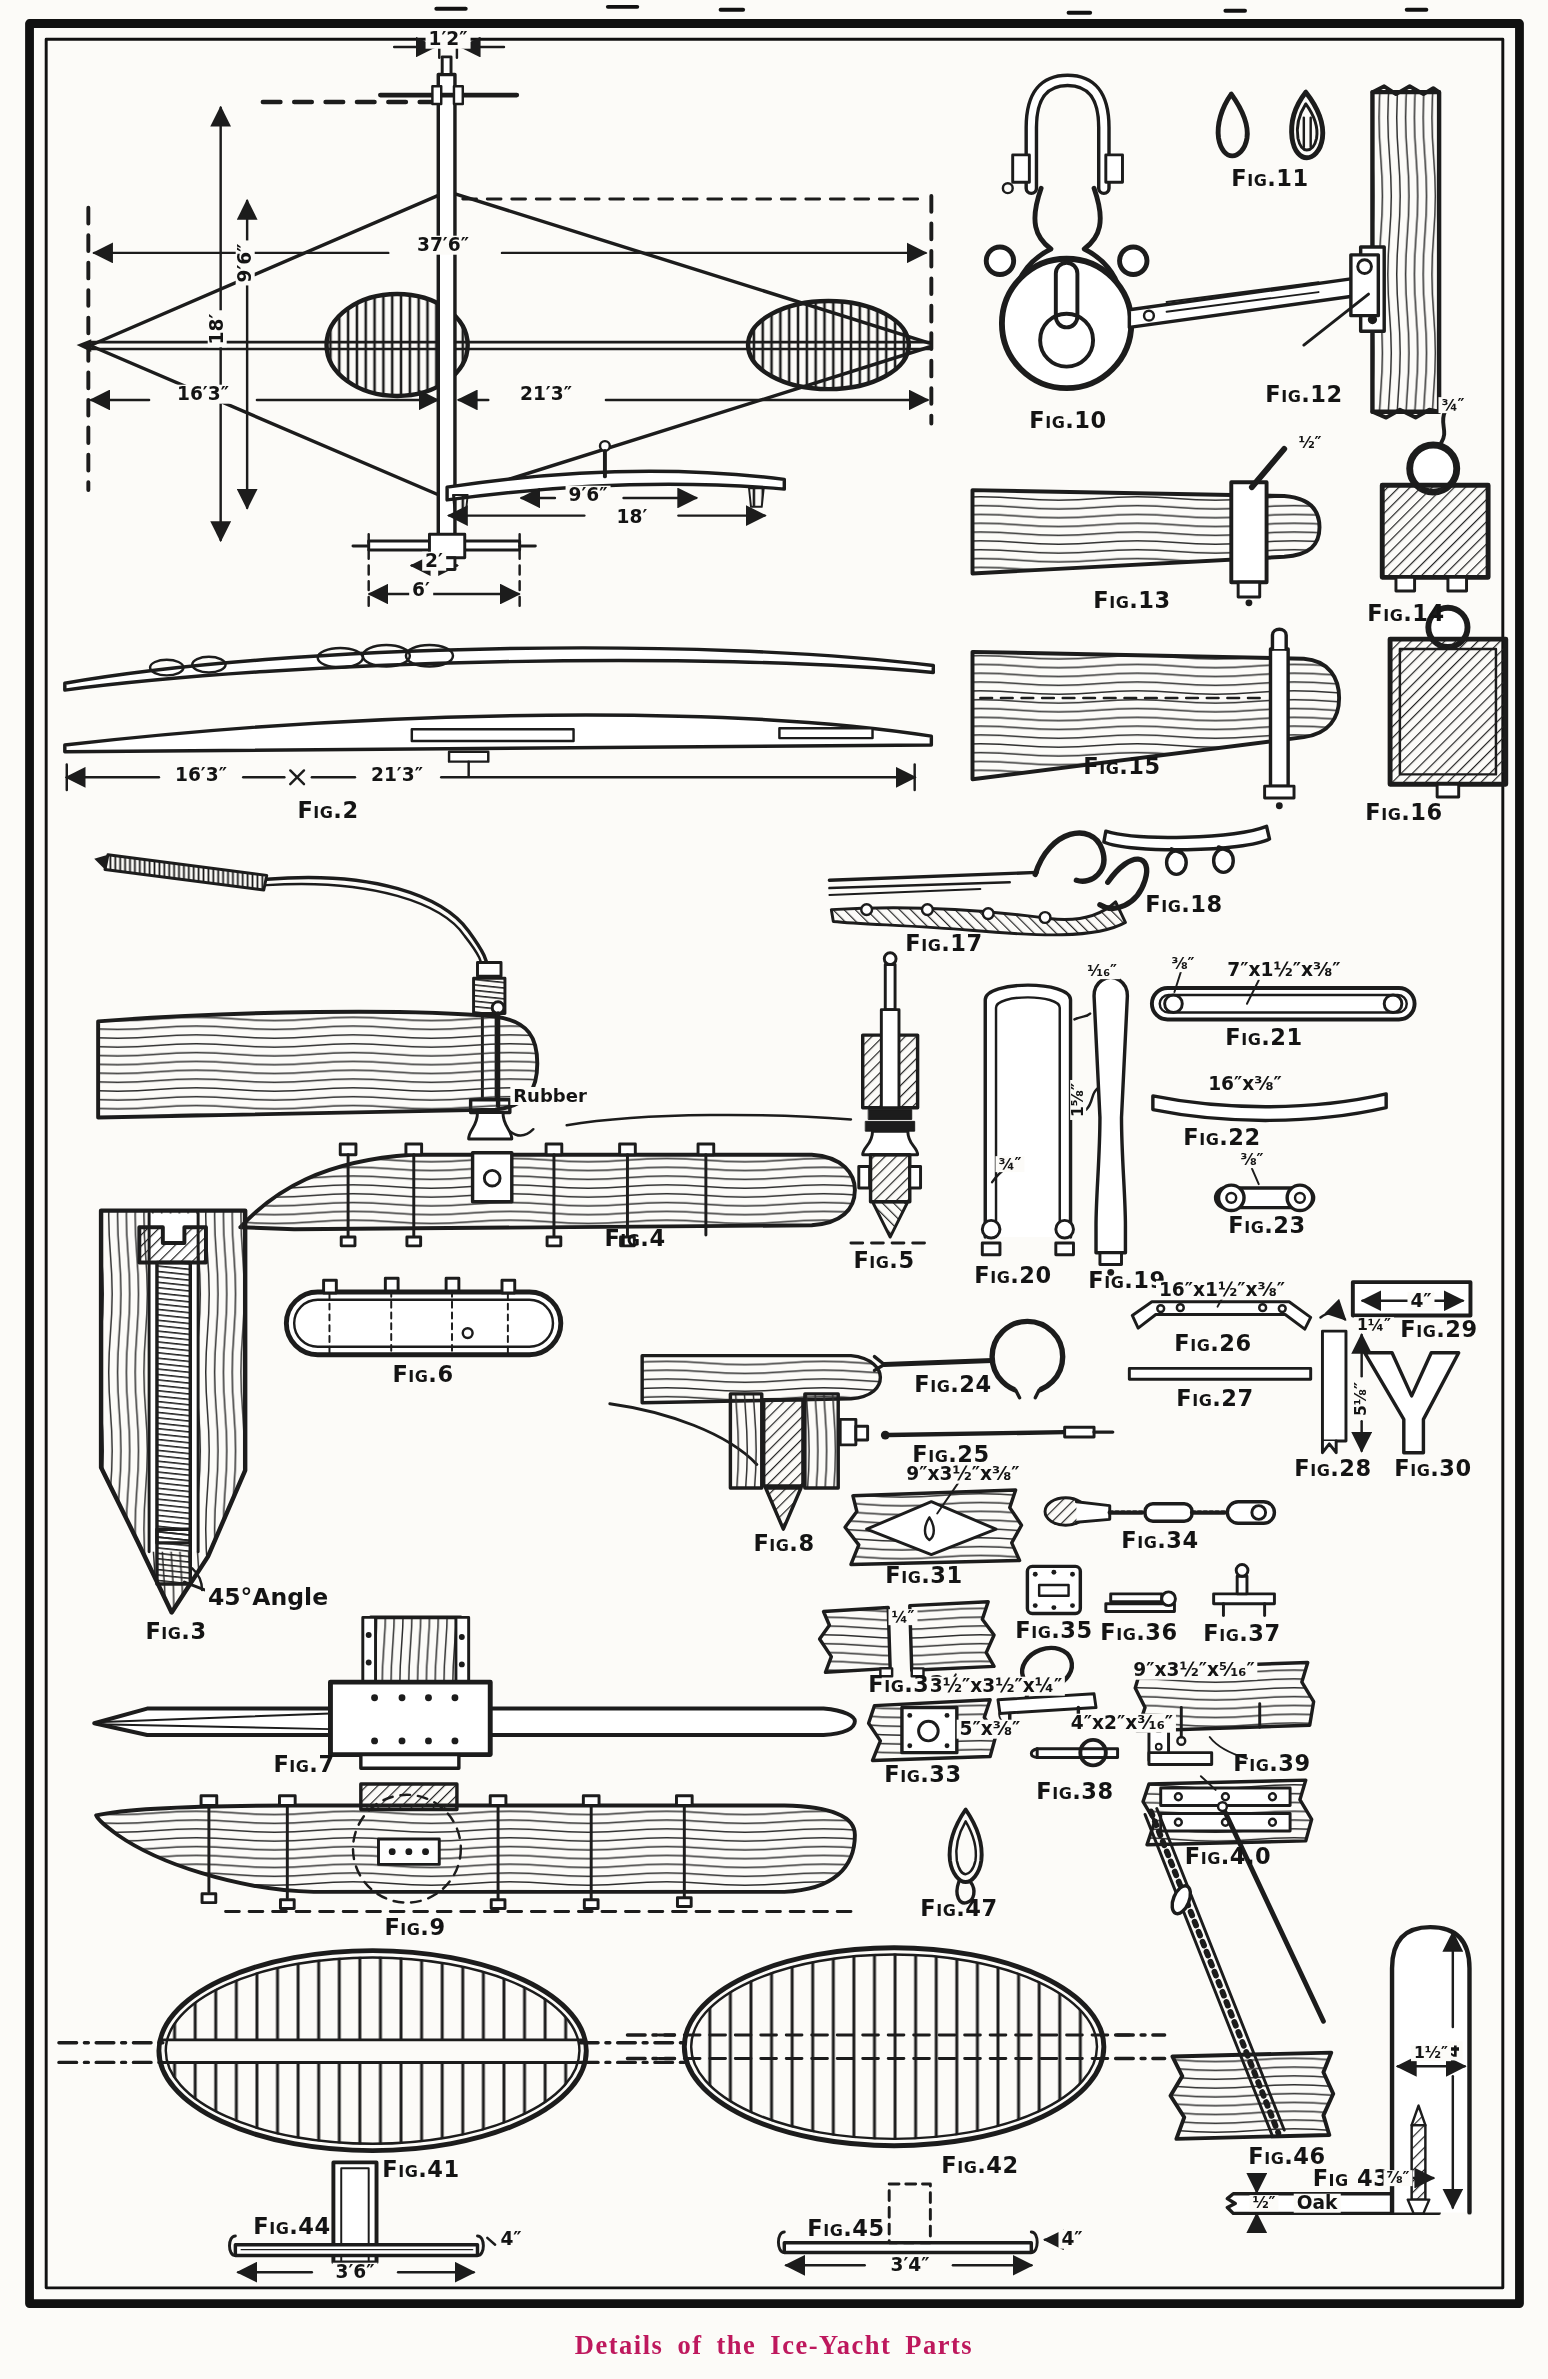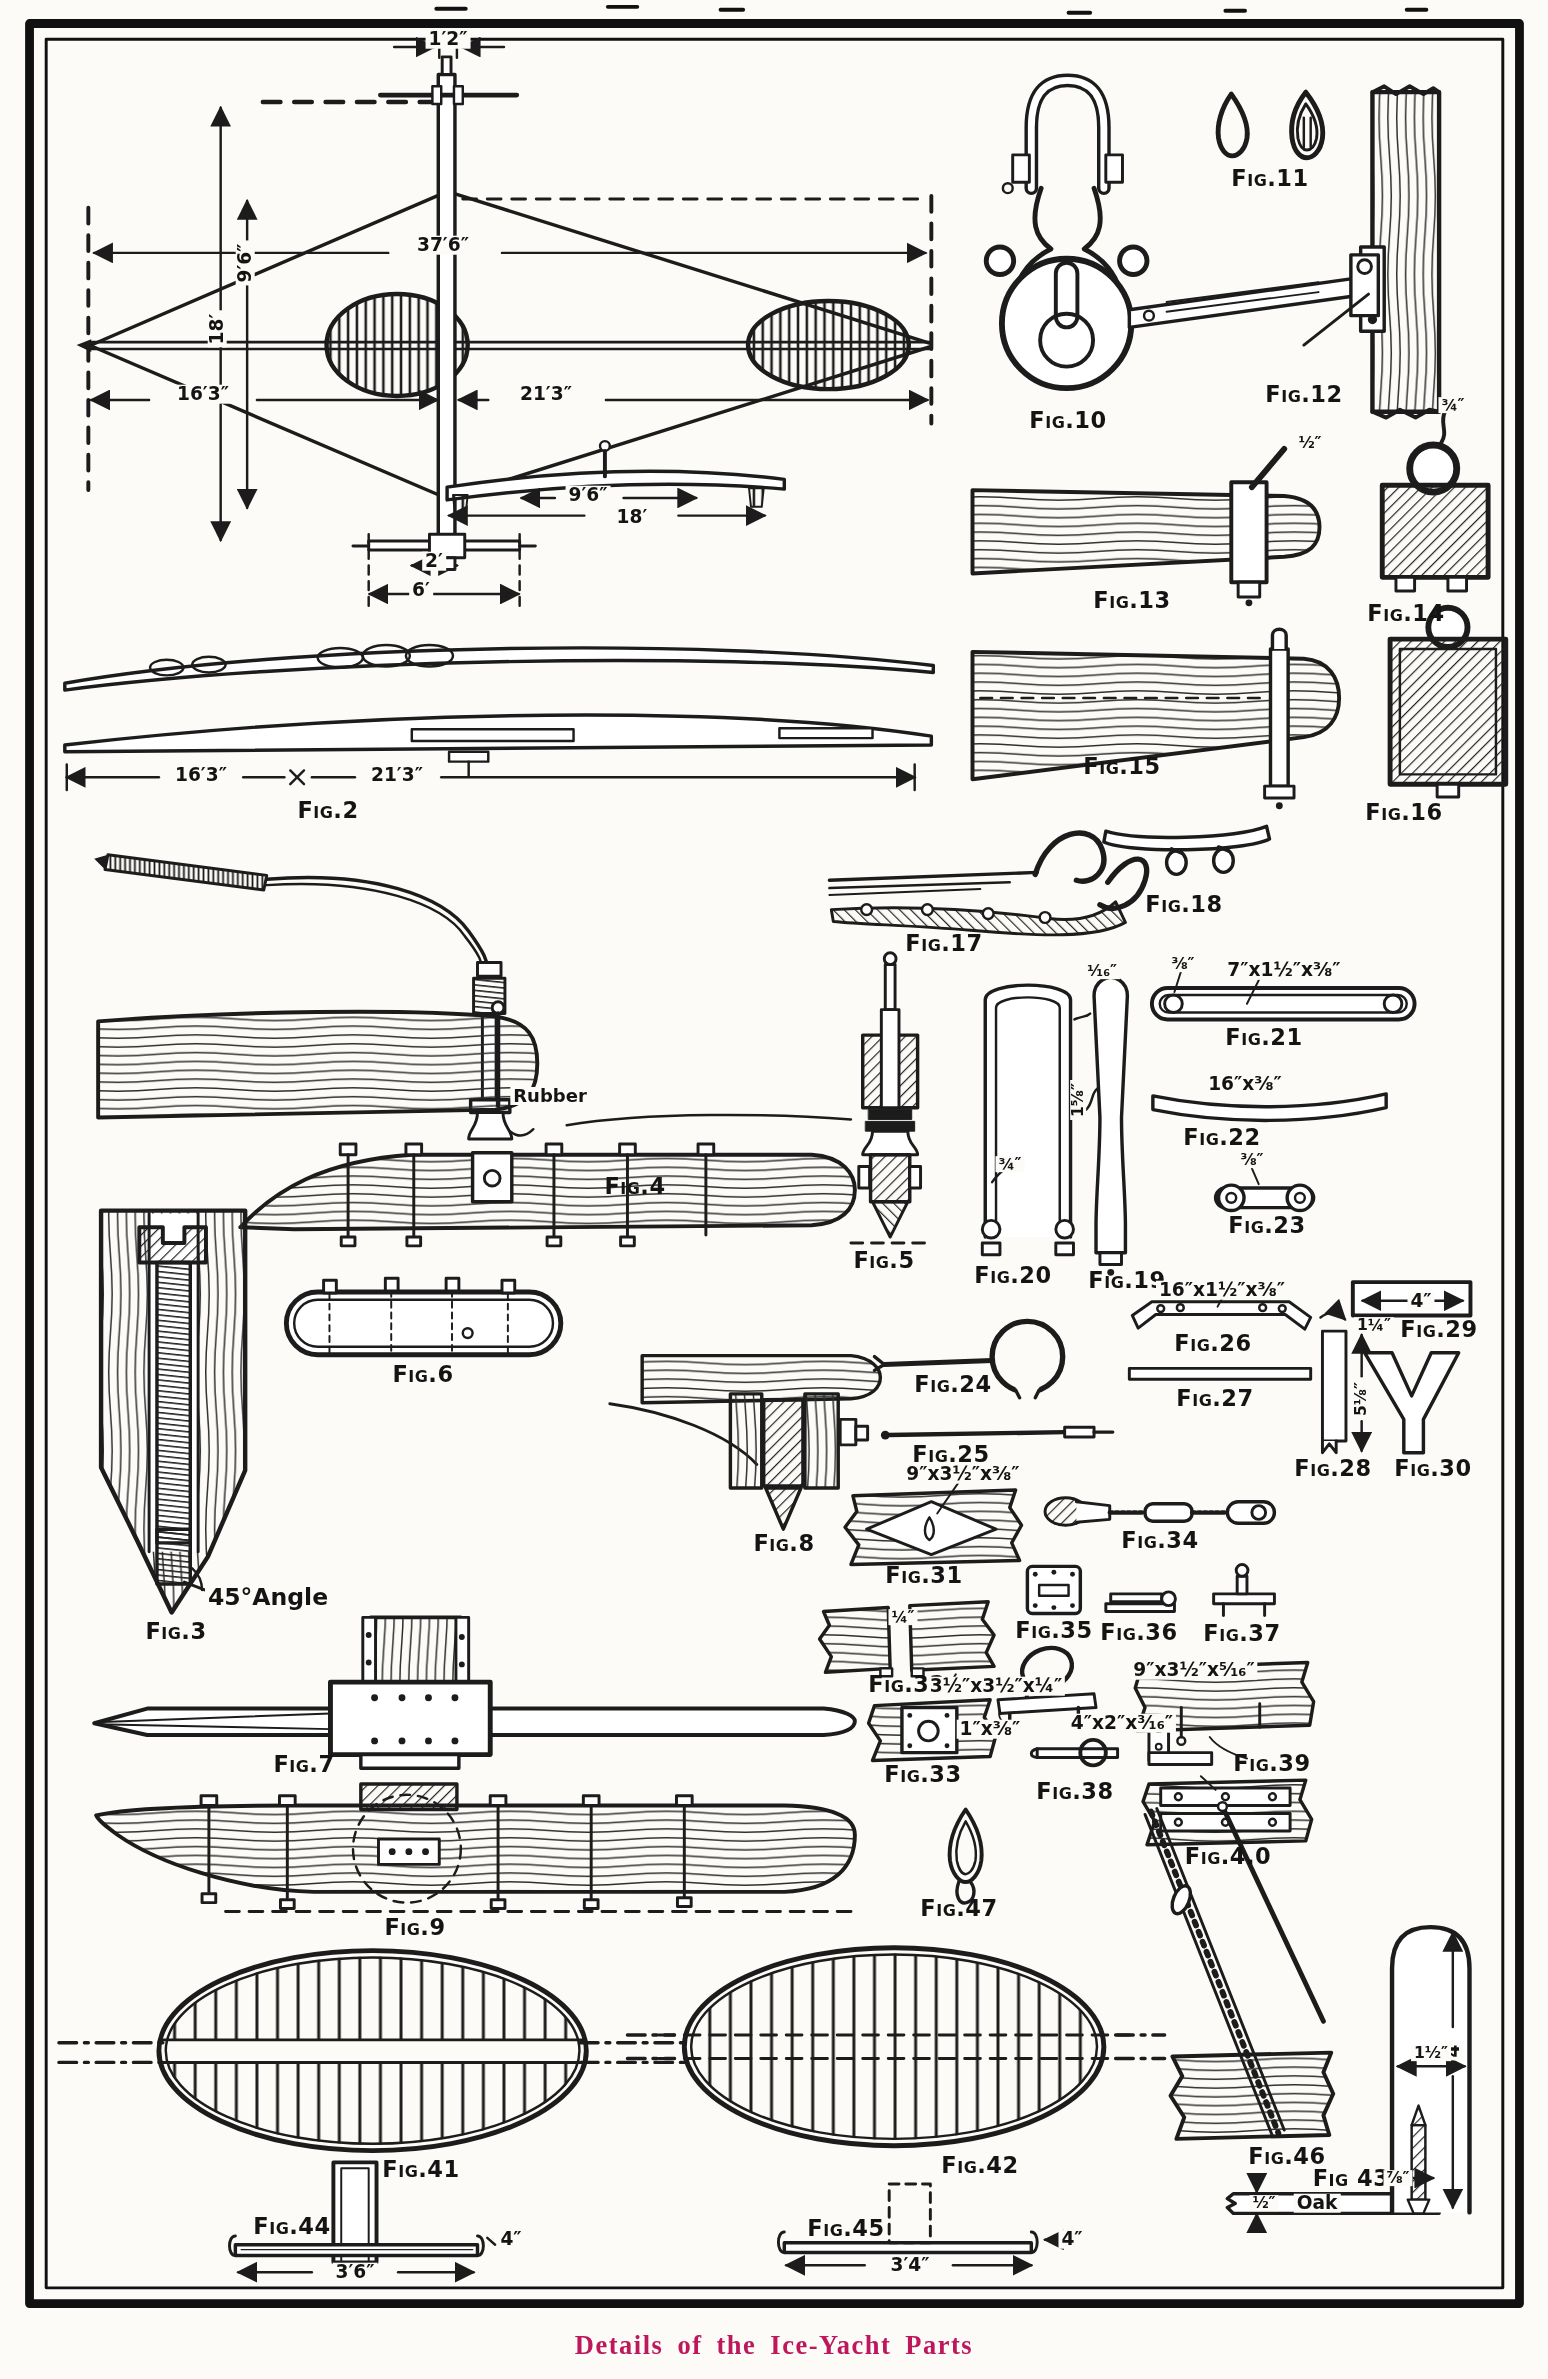--- a/index.html
+++ b/index.html
@@ -654,21 +654,21 @@
     <rect x="779" y="1428" width="40" height="88" fill="url(#hat)" stroke-width="3.5"></rect>
     <rect x="821" y="1422" width="34" height="96" fill="url(#vg)" stroke-width="3.5"></rect>
     <rect x="857" y="1448" width="16" height="26" fill="#fff" stroke-width="3"></rect>
     <rect x="873" y="1455" width="12" height="14" fill="#fff" stroke-width="3"></rect>
     <polygon points="781,1518 817,1518 799,1560" fill="url(#hat)" stroke-width="3.5"></polygon>
   </g>
 </svg>
 
 <span class="lbl" style="left:328px;top:810px">Fig.2</span>
 <span class="lbl" style="left:176px;top:1631px">Fig.3</span>
-<span class="lbl" style="left:635px;top:1186px">Fig.4</span>
+<span class="lbl" style="left:635px;top:1238px">Fig.4</span>
 <span class="lbl" style="left:884px;top:1260px">Fig.5</span>
 <span class="lbl" style="left:423px;top:1374px">Fig.6</span>
 <span class="lbl" style="left:304px;top:1764px">Fig.7</span>
 <span class="lbl" style="left:784px;top:1543px">Fig.8</span>
 <span class="lbl" style="left:415px;top:1927px">Fig.9</span>
 <span class="lbl" style="left:1068px;top:420px">Fig.10</span>
 <span class="lbl" style="left:1270px;top:178px">Fig.11</span>
 <span class="lbl" style="left:1304px;top:394px">Fig.12</span>
 <span class="lbl" style="left:1132px;top:600px">Fig.13</span>
 <span class="lbl" style="left:1406px;top:613px">Fig.14</span>
@@ -727,21 +727,21 @@
 <span class="dimlbl" style="left:1284px;top:970px">7″x1½″x⅜″</span>
 <span class="dimlbl" style="left:1245px;top:1084px">16″x⅜″</span>
 <span class="dimlbl sm" style="left:1252px;top:1160px">⅜″</span>
 <span class="dimlbl" style="left:1222px;top:1290px">16″x1½″x⅜″</span>
 <span class="dimlbl sm" style="left:1374px;top:1325px">1¼″</span>
 <span class="dimlbl sm rot" style="left:1361px;top:1399px">5⅛″</span>
 <span class="dimlbl" style="left:1421px;top:1301px">4″</span>
 <span class="dimlbl" style="left:963px;top:1474px">9″x3½″x⅜″</span>
 <span class="dimlbl sm" style="left:903px;top:1617px">¼″</span>
 <span class="dimlbl" style="left:996px;top:1686px">3½″x3½″x¼″</span>
-<span class="dimlbl" style="left:990px;top:1729px">1″x⅜″</span>
+<span class="dimlbl" style="left:990px;top:1729px">5″x⅜″</span>
 <span class="dimlbl" style="left:1122px;top:1723px">4″x2″x³⁄₁₆″</span>
 <span class="dimlbl" style="left:1194px;top:1670px">9″x3½″x⁵⁄₁₆″</span>
 <span class="dimlbl" style="left:268px;top:1598px;font-size:23.5px">45°Angle</span>
 <span class="dimlbl" style="left:550px;top:1096px;font-size:18px">Rubber</span>
 <span class="dimlbl rot" style="left:1453px;top:2051px">4</span>
 <span class="dimlbl sm" style="left:1431px;top:2053px">1½″</span>
 <span class="dimlbl sm" style="left:1398px;top:2178px">⅞″</span>
 <span class="dimlbl sm" style="left:1264px;top:2203px">½″</span>
 <span class="dimlbl" style="left:1317px;top:2203px">Oak</span>
 <span class="dimlbl" style="left:511px;top:2239px">4″</span>

